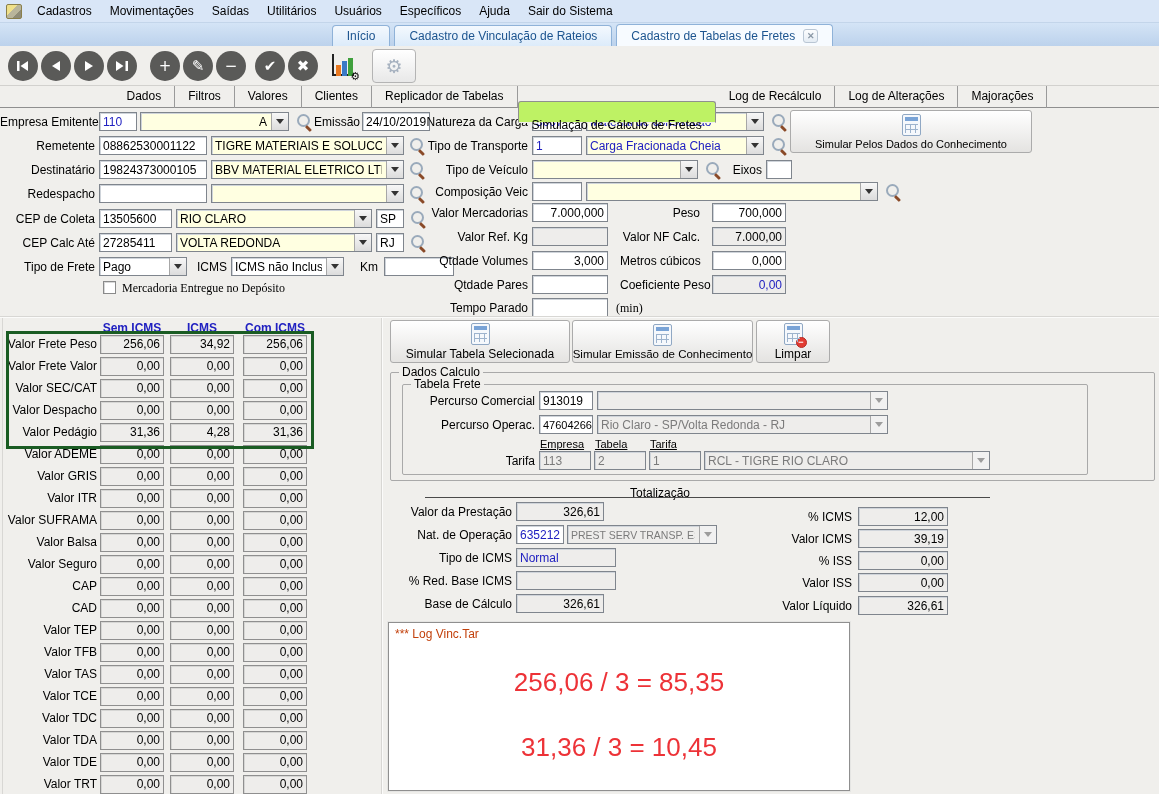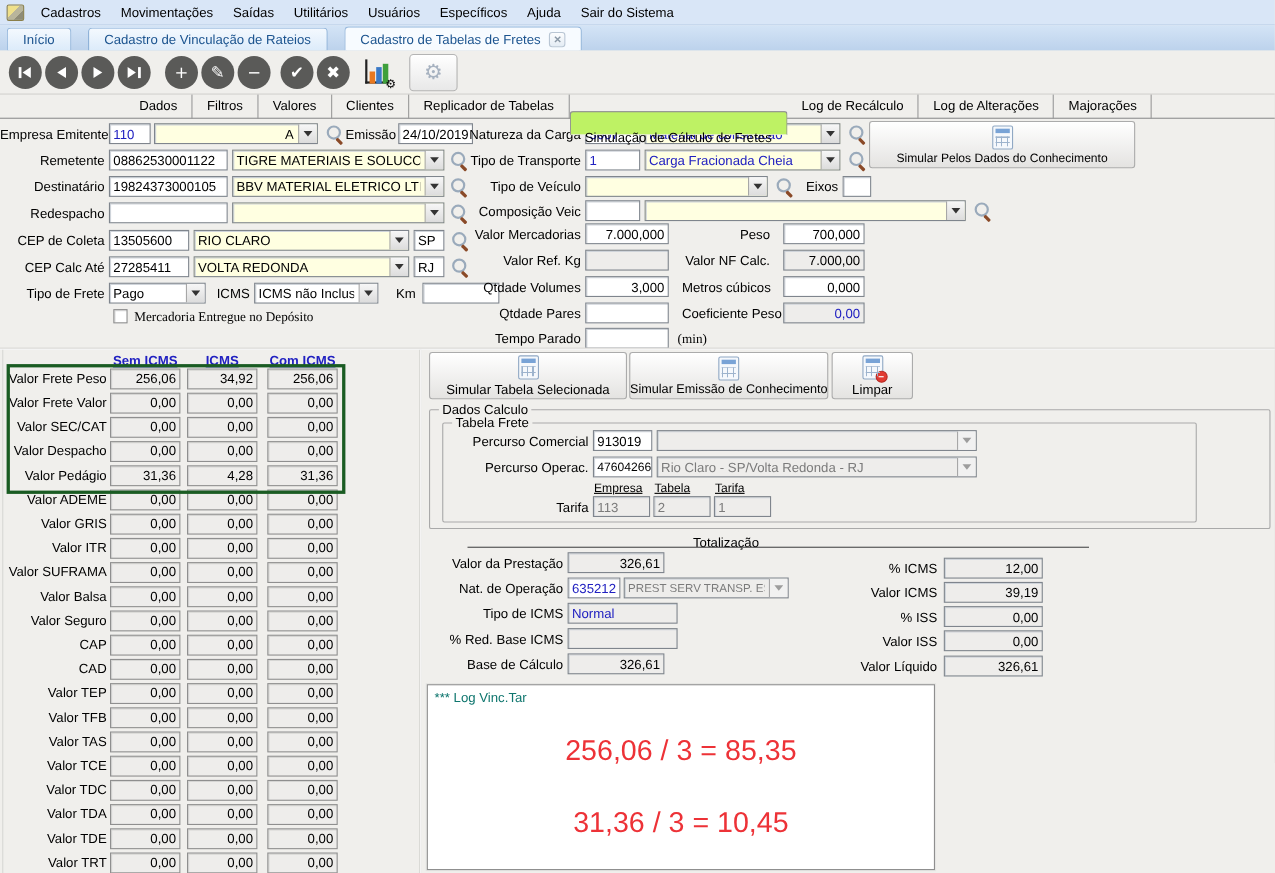--- a/index.html
+++ b/index.html
@@ -9,21 +9,21 @@
 
   
   .menubar{position:absolute;left:0;top:0;width:100%;height:23px;background:#d9e6f7;
            border-bottom:1px solid #c3d5ea;display:flex;align-items:center;padding-left:4px;}
   .app-icon{width:16px;height:15px;margin:0 6px 0 2px;border:1px solid #8a7f4a;border-radius:2px;
             background:linear-gradient(135deg,#efe08a 0 40%,#b9b59b 40% 70%,#8f8c77 70%);}
   .menu-item{padding:3px 9px;cursor:default;}
 
   
   .tabbar{position:absolute;left:0;top:23px;width:100%;height:23px;
-          background:linear-gradient(#d4e4f6,#bcd2ec);display:flex;align-items:flex-end;padding-left:6px;gap:15px;}
+          background:linear-gradient(#d4e4f6,#bcd2ec);display:flex;align-items:flex-end;padding-left:6px;gap:4px;justify-content:center;}
   .wtab{height:21px;display:flex;align-items:center;padding:0 14px;color:#1c548f;
         background:linear-gradient(#f4f9fe,#dcebfa);border:1px solid #8fb2d8;border-bottom:none;
         border-radius:4px 4px 0 0;white-space:nowrap;}
   .wtab.active{background:#f7fbff;height:22px;}
   .tab-close{width:15px;height:14px;margin-left:8px;border:1px solid #b9c6d4;border-radius:3px;
              background:linear-gradient(#fcfdfe,#e4ecf4);color:#8a98a6;font-size:9px;line-height:12px;
              text-align:center;font-weight:bold;}
 
   
   .toolbar{position:absolute;left:0;top:46px;width:100%;height:40px;background:#f0efec;border-bottom:1px solid #d2d1ce;}
@@ -100,21 +100,21 @@
 
   .divider-h{position:absolute;left:0;top:316px;width:100%;height:2px;background:#d8d7d4;border-bottom:1px solid #fbfbfa;}
   .divider-v{position:absolute;left:381px;top:318px;width:2px;height:476px;background:#d8d7d4;border-right:1px solid #fbfbfa;}
   .edge-l{position:absolute;left:2px;top:318px;width:1px;height:476px;background:#d8d7d4;}
 
   .tot-rule{position:absolute;height:1px;background:#4a4a4a;}
 
   
   .logbox{position:absolute;left:388px;top:622px;width:462px;height:169px;background:#fff;
           border:1px solid #8f8f8f;box-shadow:0 0 0 1px #e5e5e3;padding:4px 6px;}
-  .log-title{color:#0f766e;}
+  .log-title{color:#c2410c;}
   .log-line{color:#ed3237;font-size:26px;text-align:center;}
   .log-line.l1{margin-top:26px;}
   .log-line.l2{margin-top:34px;}
 </style>
 </head>
 <body>
 
 <div class="screen">
 
   <div class="menubar">
@@ -518,20 +518,24 @@
       <span class="arr dis"></span>
   </div>
 
   <div class="mini-hdr" style="left:540px;top:438px">Empresa</div>
   <div class="mini-hdr" style="left:595px;top:438px">Tabela</div>
   <div class="mini-hdr" style="left:650px;top:438px">Tarifa</div>
   <div class="lbl" style="left:420px;top:452px;width:115px">Tarifa</div>
   <div class="field ro gray" style="left:539px;top:451px;width:52px">113</div>
   <div class="field ro gray" style="left:594px;top:451px;width:52px">2</div>
   <div class="field ro gray" style="left:649px;top:451px;width:52px">1</div>
+  <div class="field ro combo gray" style="left:704px;top:451px;width:286px">
+    <span class="txt">RCL - TIGRE RIO CLARO</span>
+      <span class="arr dis"></span>
+  </div>
 
   <div class="lbl" style="left:390px;top:484px;width:540px;text-align:center">Totalização</div>
   <div class="tot-rule" style="left:425px;top:497px;width:565px"></div>
 
   <div class="lbl" style="left:390px;top:503px;width:122px">Valor da Prestação</div>
   <div class="field num ro" style="left:516px;top:502px;width:88px">326,61</div>
 
   <div class="lbl" style="left:390px;top:526px;width:122px">Nat. de Operação</div>
   <div class="field blue" style="left:516px;top:525px;width:48px">635212</div>
   <div class="field ro combo gray" style="left:567px;top:525px;width:150px;font-size:10.5px">

